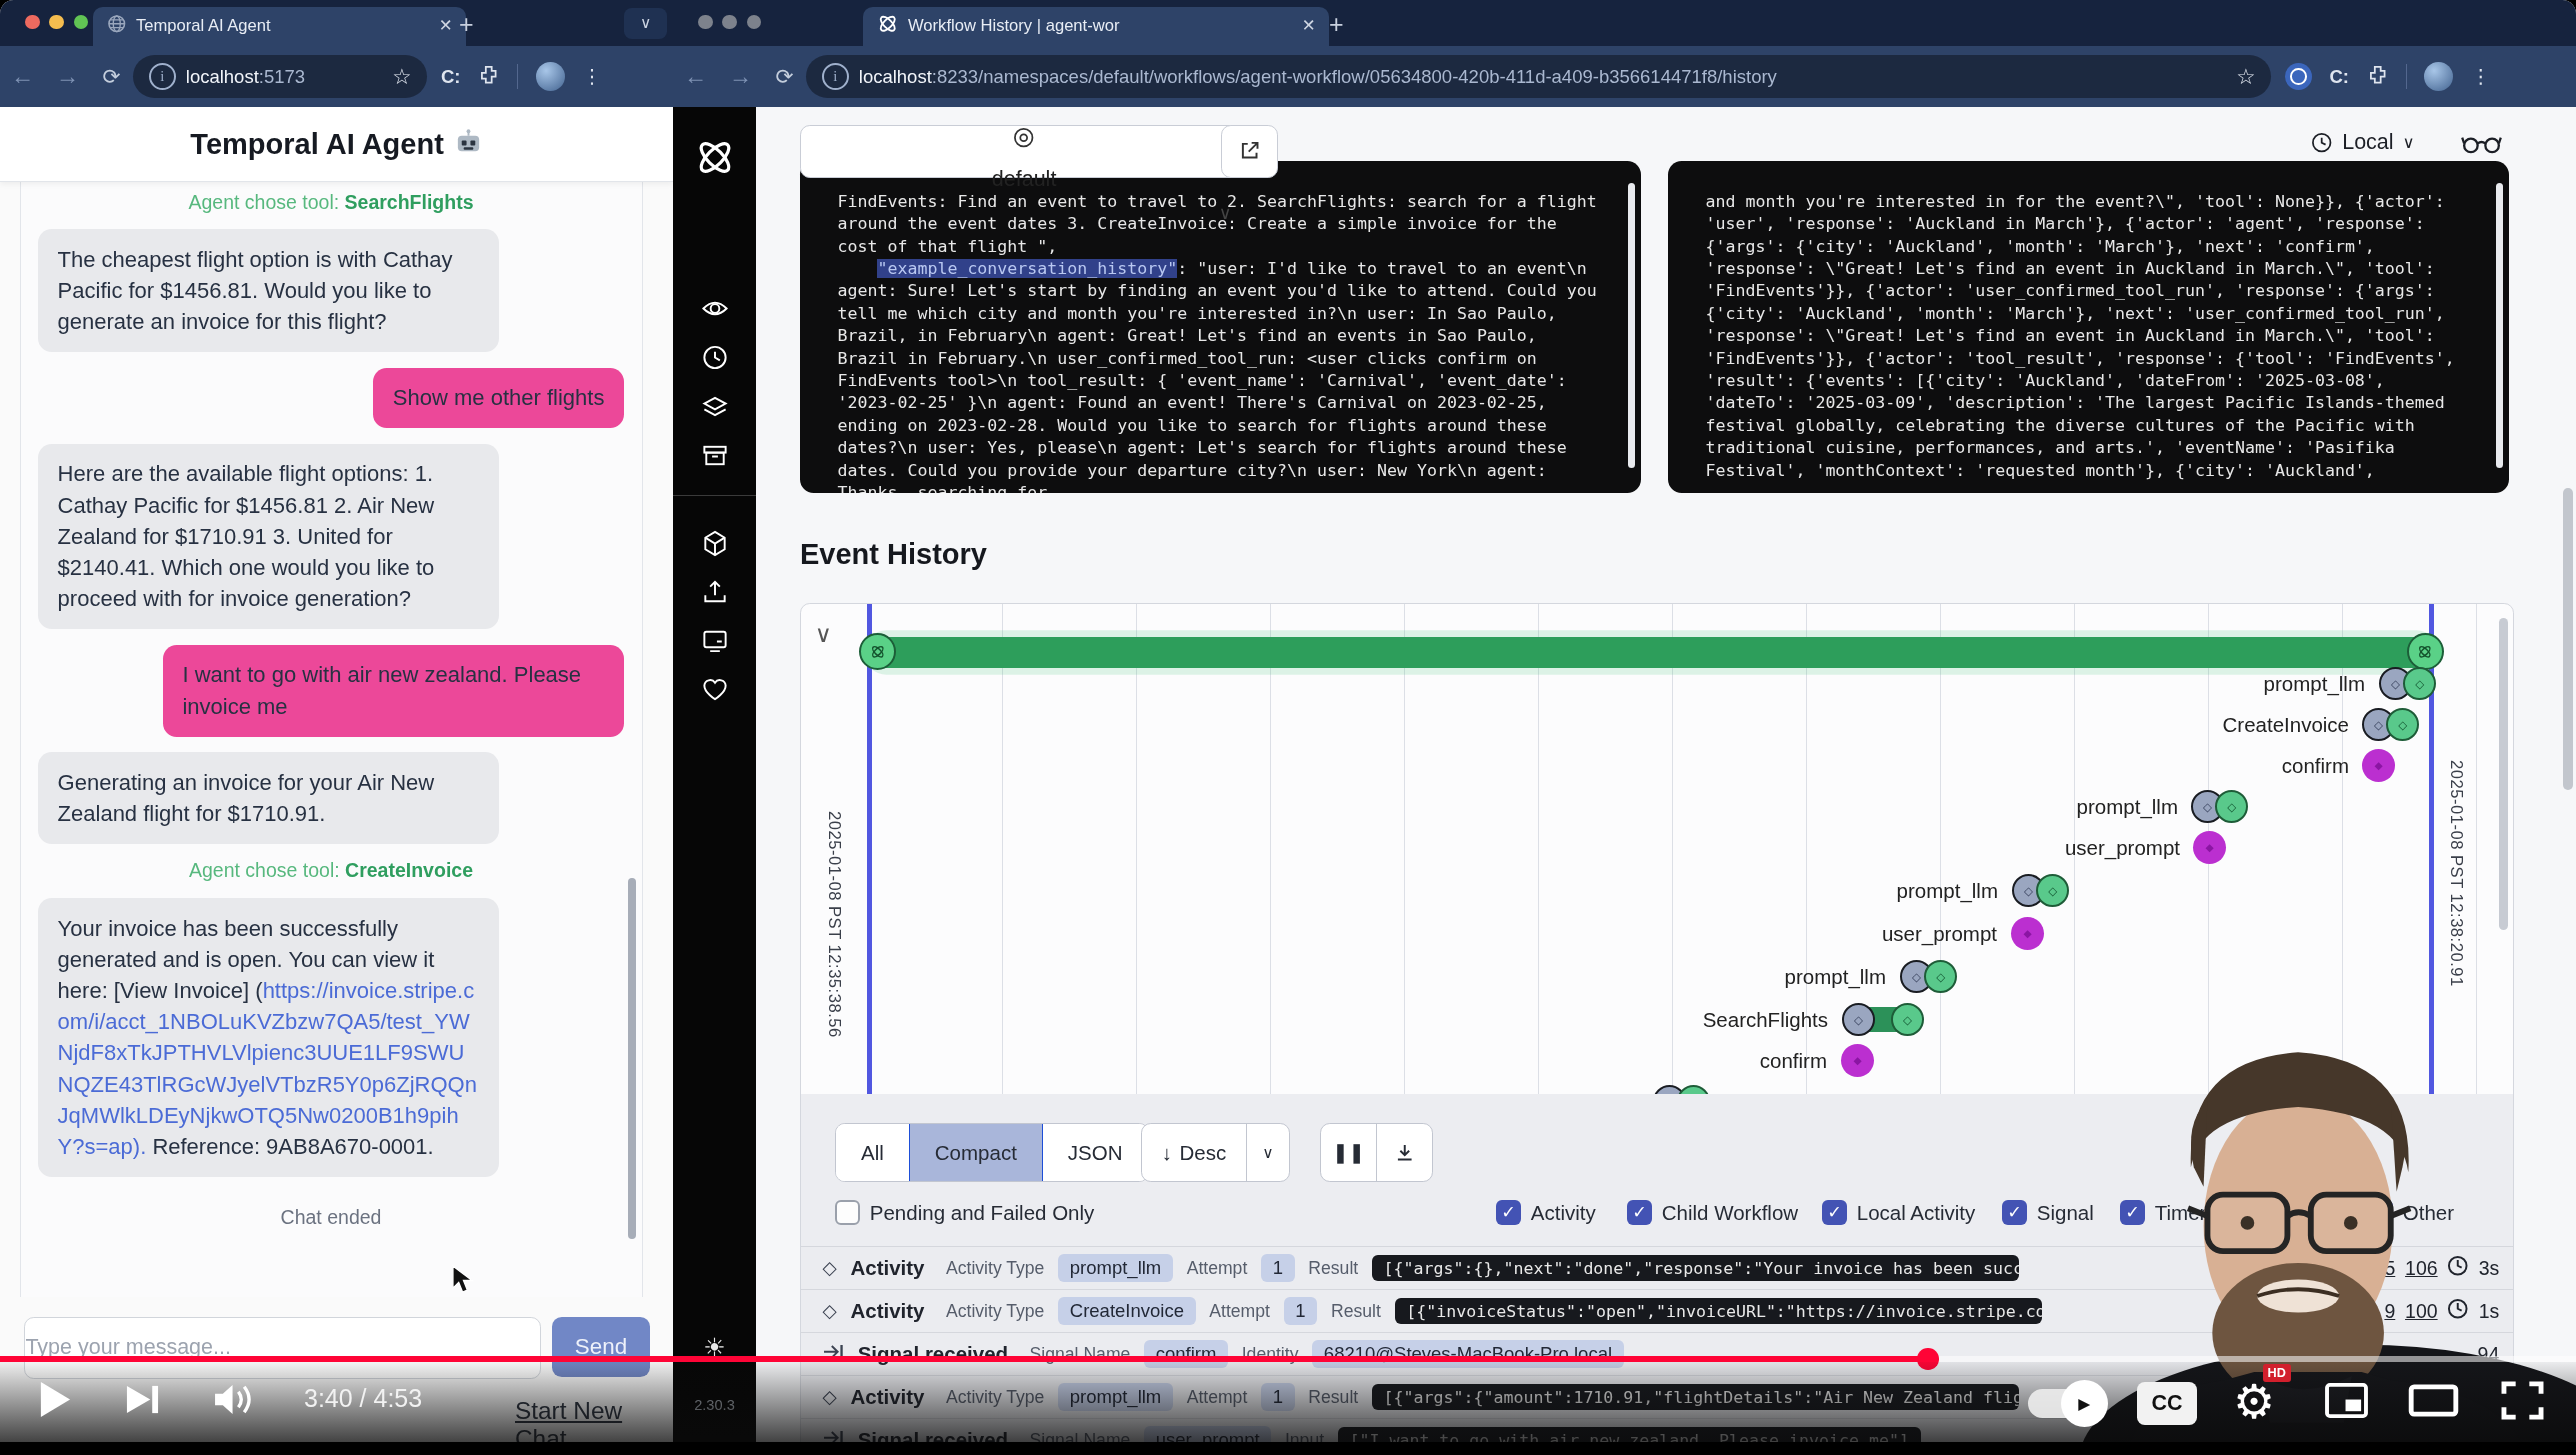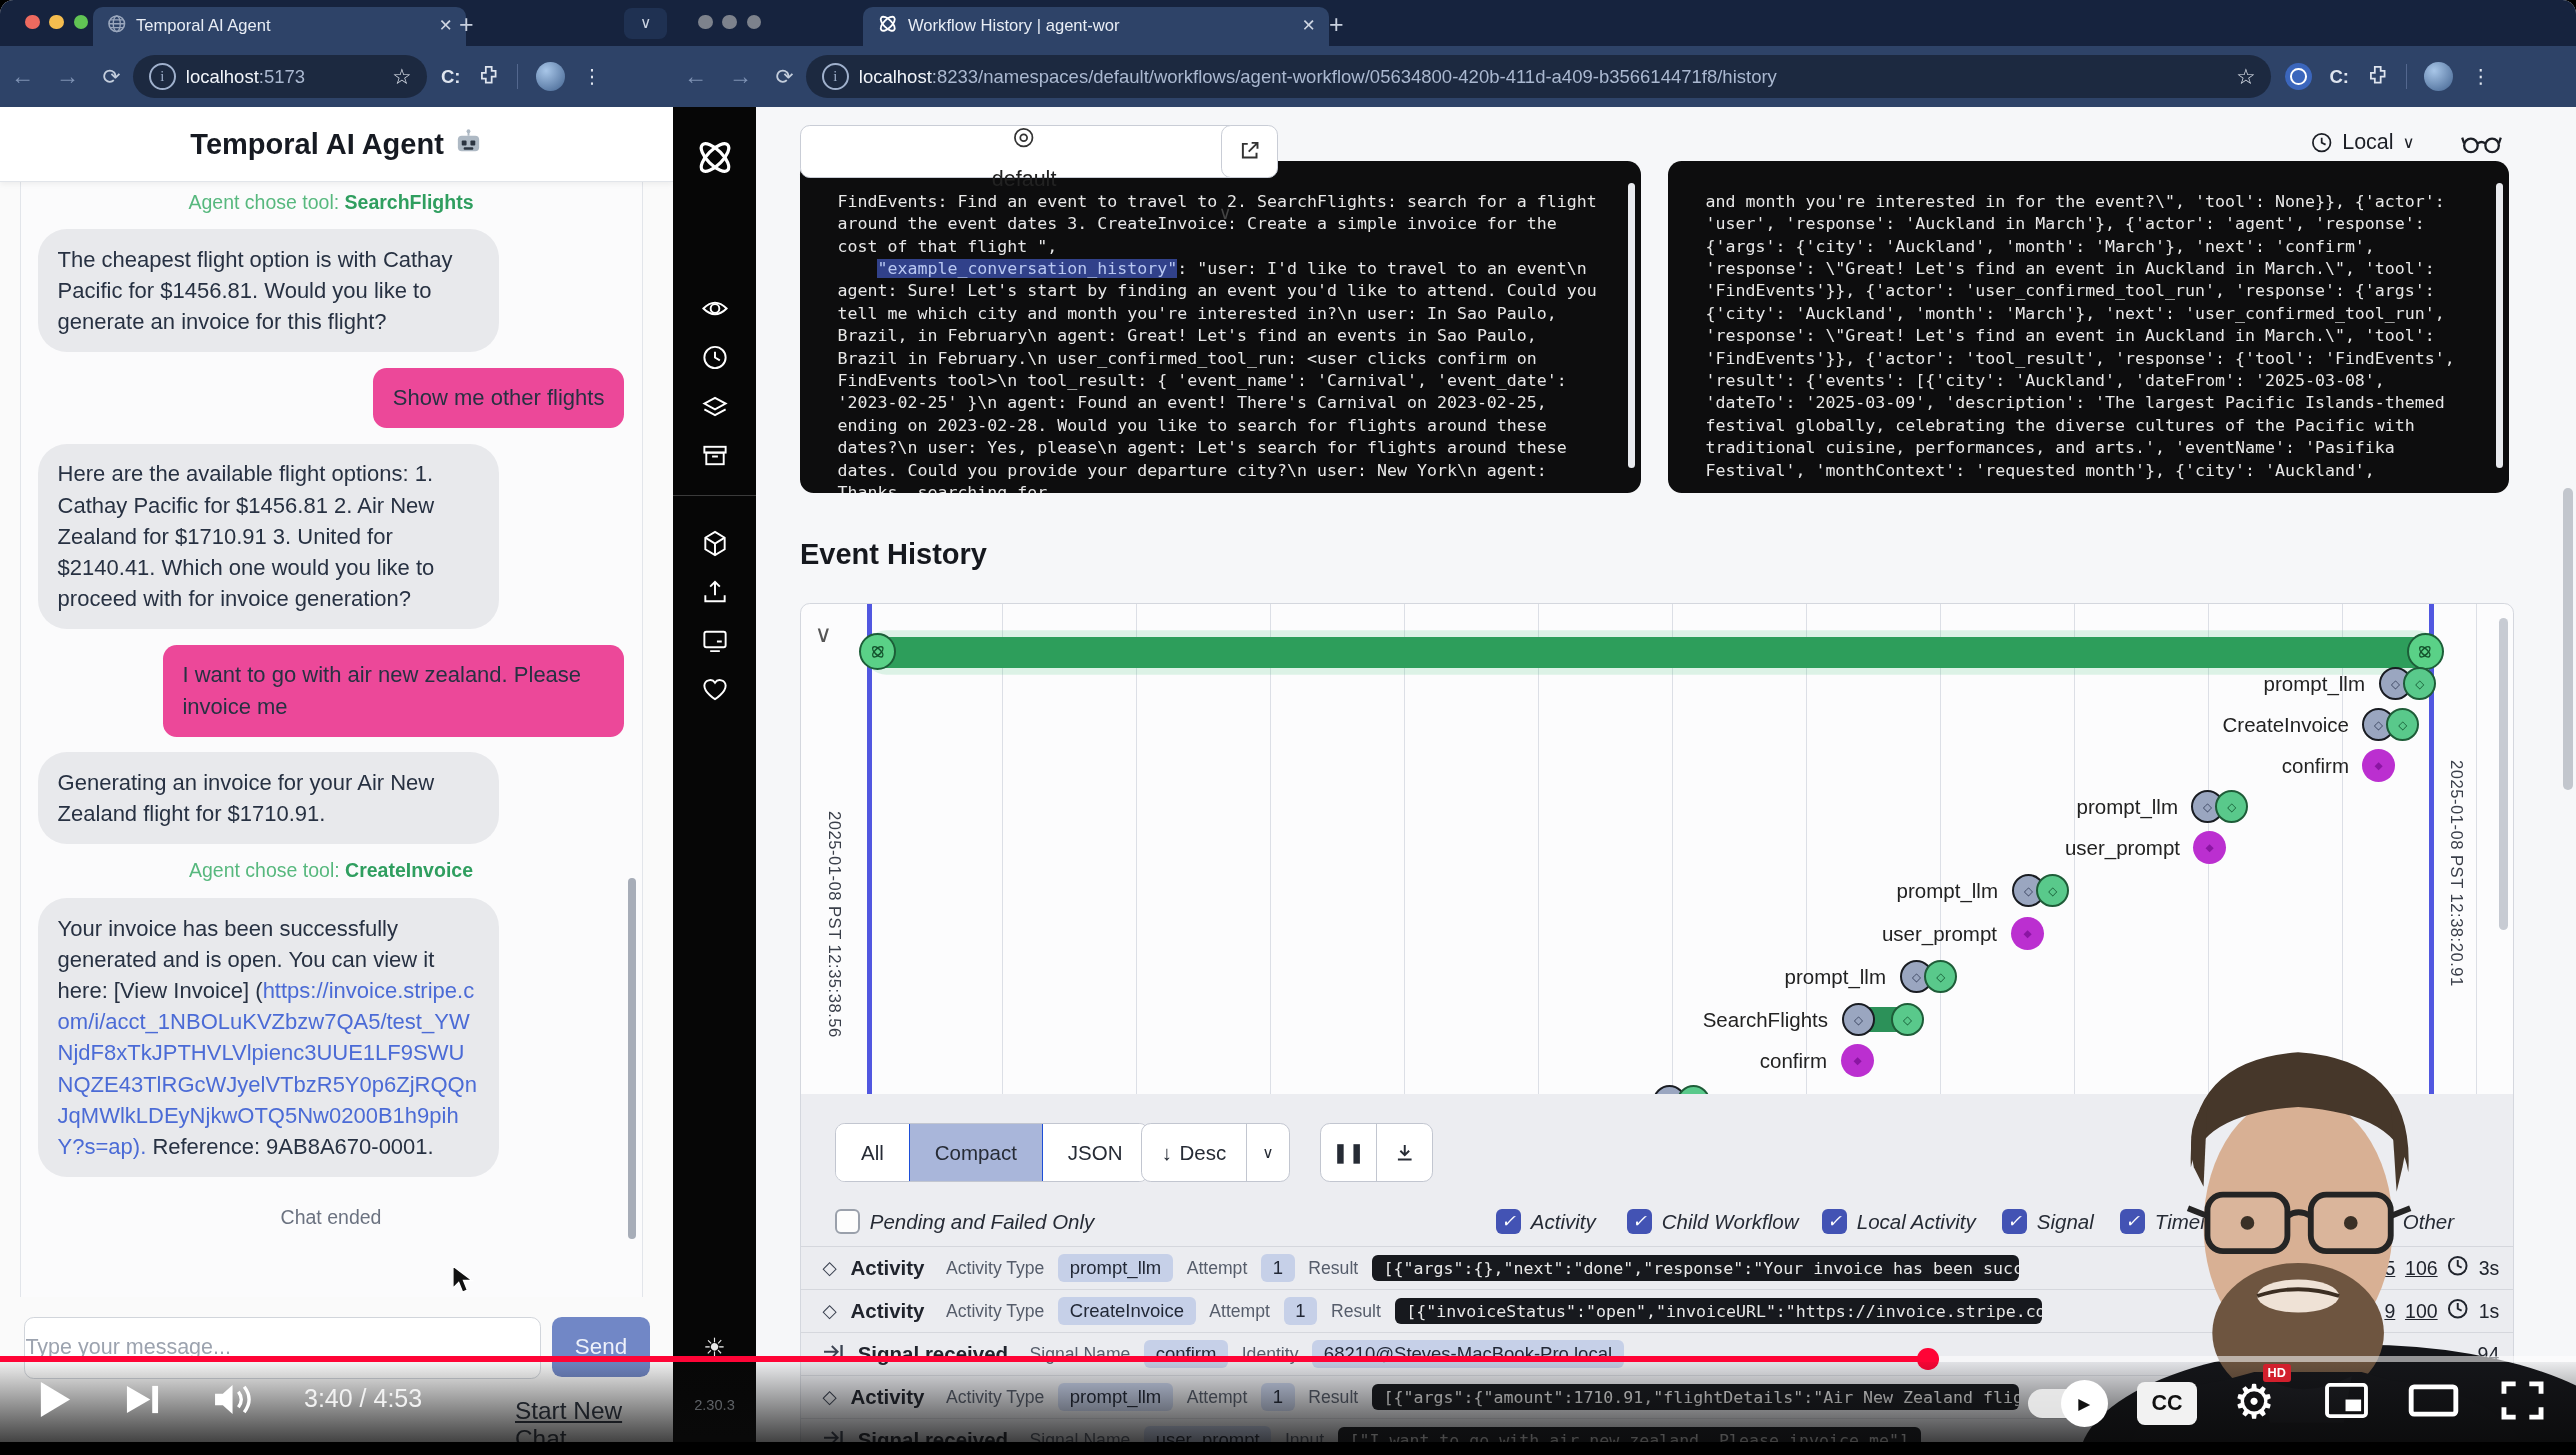--- a/index.html
+++ b/index.html
@@ -41,21 +41,21 @@
 
   
   .page-header{position:absolute;top:107px;left:0;width:673px;height:74px;background:#fff;
                border-bottom:1px solid #e2e5ea;box-shadow:0 2px 5.9px rgba(0,0,0,.06);z-index:6;
                display:flex;align-items:center;justify-content:center;gap:9.8px;}
   .page-header h1{margin:0;font-size:29px;color:#161a22;}
   .chatpanel{position:absolute;top:181px;left:19.5px;width:621px;height:1116px;
              border-left:1px solid #e2e5ea;border-right:1px solid #e2e5ea;overflow:hidden;background:#fbfbfc;}
   #chat{display:flex;flex-direction:column;gap:15.6px;padding:9.8px 17.6px;}
   .msg{max-width:422px;border-radius:13.7px;padding:14.6px 19.5px;font-size:22px;line-height:1.42;color:#273142;}
-  .msg.bot{background:#e8e9ec;align-self:flex-start;border-radius:29px;}
+  .msg.bot{background:#e8e9ec;align-self:flex-start;}
   .msg.user{background:#ec4899;align-self:flex-end;}
   .msg a{color:#4b6bd6;word-break:break-all;}
   .note{align-self:center;font-size:19.5px;color:#57b87e;}
   .note b{color:#2f9e5f;}
   .status{align-self:center;font-size:19.5px;color:#6b7280;margin-top:13.7px;}
   .chat-scrollbar{position:absolute;top:878px;left:628px;width:7.8px;height:361px;border-radius:3.9px;background:#a7adb8;z-index:7;}
   .inputrow{position:absolute;top:1311px;left:0;width:673px;height:88px;background:#fafafa;z-index:6;}
   .textinput{position:absolute;left:24.4px;top:5.9px;width:515px;height:60px;border:1px solid #d1d5db;border-radius:9.8px;
              background:#fff;display:flex;align-items:center;padding:0 0;font-size:21.5px;color:#9ca3af;}
   .sendbtn{position:absolute;left:552px;top:5.9px;width:98px;height:60px;background:#7187c6;border:none;border-radius:9.8px;
@@ -117,21 +117,21 @@
   .seg button.active{background:#a9b6da;}
   .seg button + button{border-left:1px solid #1d4ed8;}
   .sortbtn{position:absolute;left:340px;top:29px;height:57px;display:flex;align-items:center;border:1px solid #c2c6d0;
            border-radius:9.8px;background:#fff;font-size:20.5px;color:#262b35;}
   .sortbtn .main{padding:0 19.5px;display:flex;gap:7.8px;align-items:center;}
   .sortbtn .caret{border-left:1px solid #c2c6d0;padding:0 15.6px;font-size:15.6px;height:100%;display:flex;align-items:center;}
   .pdgrp{position:absolute;left:519px;top:29px;height:57px;display:flex;border:1px solid #c2c6d0;border-radius:9.8px;
          overflow:hidden;background:#fff;}
   .pdgrp .pbtn{width:55px;display:flex;align-items:center;justify-content:center;font-size:19.5px;color:#262b35;}
   .pdgrp .pbtn + .pbtn{border-left:1px solid #c2c6d0;}
-  .cbrow{position:absolute;top:115px;left:0;width:100%;height:39px;font-style:italic;}
+  .cbrow{position:absolute;top:106px;left:0;width:100%;height:39px;}
   .cbitem{position:absolute;display:flex;align-items:center;gap:9.8px;font-size:20.5px;color:#262b35;}
   .cbox{width:25px;height:25px;border-radius:5.9px;box-sizing:border-box;}
   .cbox.off{border:2px solid #9aa0ab;background:#fdfdfd;}
   .cbox.on{background:#4353b4;color:#fff;font-size:17.6px;display:flex;align-items:center;justify-content:center;}
   #rows{position:absolute;top:152px;left:0;width:100%;}
   .evrow{height:42px;border-top:1px solid #d5d7dd;display:flex;align-items:center;gap:13.7px;padding-left:21.5px;position:relative;background:#ebecf0;}
   .evrow .dmd{font-size:18.5px;color:#3c4352;}
   .evrow .title{font-size:20.5px;font-weight:bold;color:#20242d;margin-right:7.8px;}
   .evrow .flabel{font-size:17.6px;color:#565d6b;}
   .chip{background:#c6d0e8;border-radius:5.9px;padding:2.9px 11.7px;font-size:18.5px;color:#222836;}

